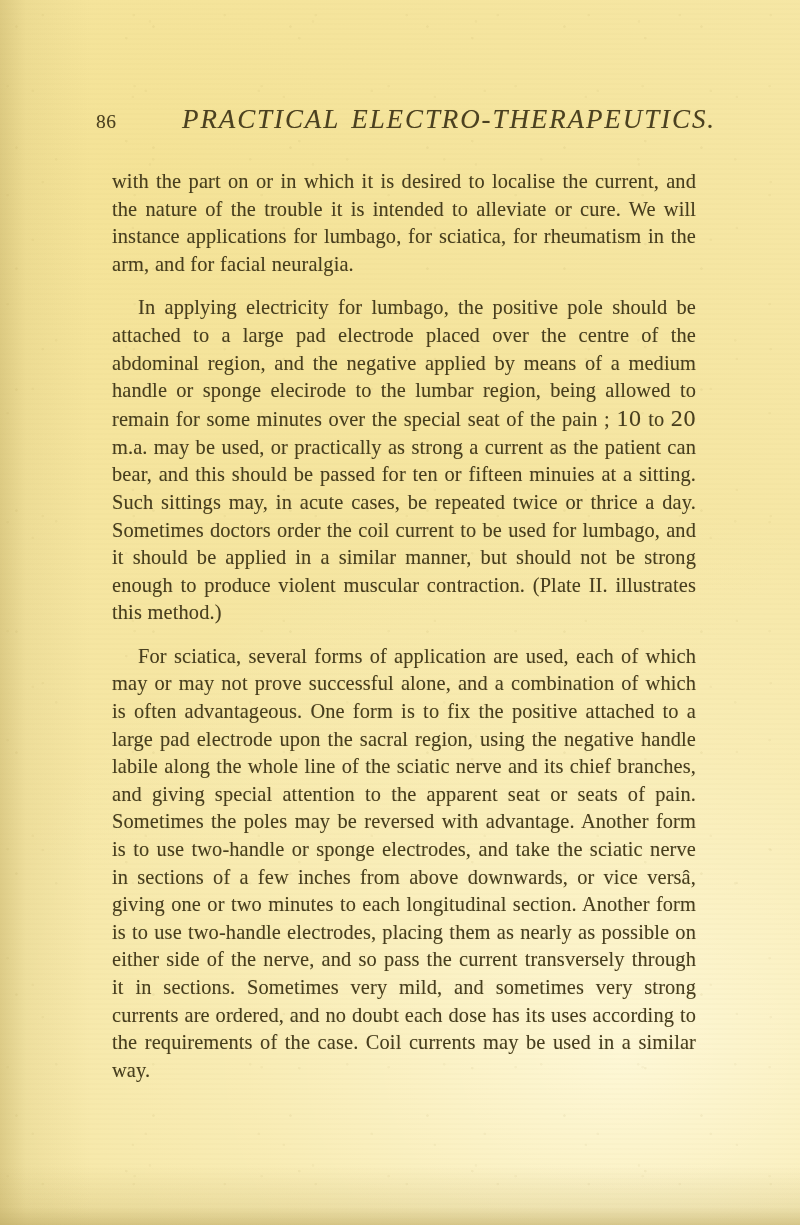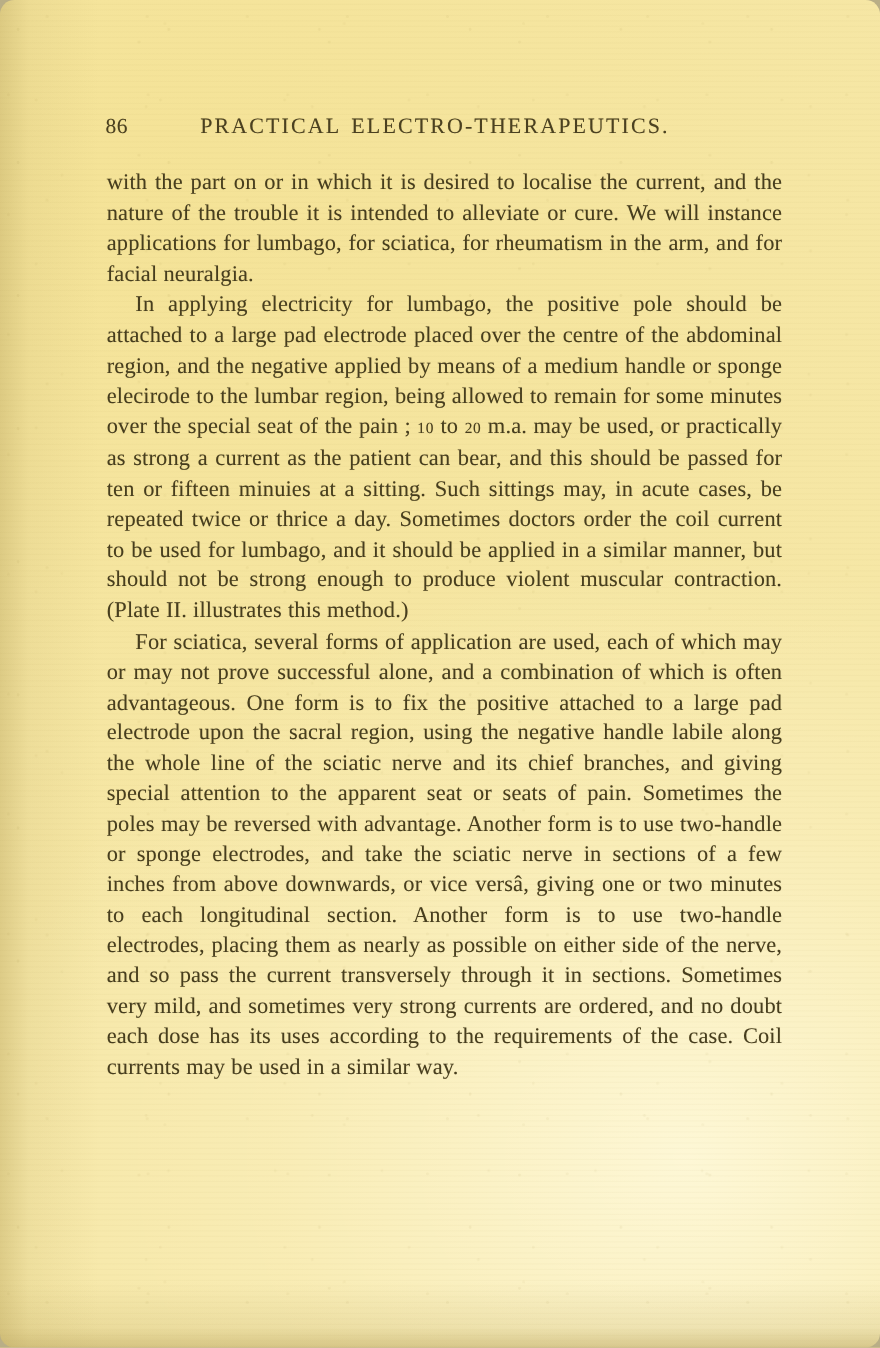--- a/index.html
+++ b/index.html
@@ -17,21 +17,20 @@
       
       linear-gradient(to top, rgba(186,166,96,0.55) 0px, rgba(186,166,96,0.20) 18px, rgba(186,166,96,0.0) 60px),
       
       linear-gradient(to right, rgba(196,176,104,0.50) 0px, rgba(196,176,104,0.16) 26px, rgba(196,176,104,0.0) 90px),
       
       radial-gradient(ellipse 900px 760px at 78% 86%, rgba(255,250,222,0.85) 0%, rgba(255,248,214,0.30) 42%, rgba(255,248,214,0.0) 72%),
       radial-gradient(ellipse 1000px 900px at 18% 14%, rgba(243,223,138,0.55) 0%, rgba(243,223,138,0.12) 55%, rgba(243,223,138,0.0) 78%),
       #f6e7a6;
     font-family: "Liberation Serif", "DejaVu Serif", serif;
     color: #453c1d;
-    border-radius: 13px;
   }
 
   
   .grain {
     position: absolute;
     inset: 0;
     pointer-events: none;
     opacity: 0.5;
     background-image:
       radial-gradient(circle at 12% 22%, rgba(150,128,58,0.16) 0 1px, transparent 1.6px),
@@ -80,55 +79,56 @@
 
   .folio {
     font-size: 19.5px;
     letter-spacing: 0.4px;
     font-style: normal;
     width: 86px;
     flex: none;
   }
 
   .head-title {
-    font-size: 20px;
+    font-style: italic;
+    font-size: 27px;
     letter-spacing: 1.9px;
     word-spacing: 3px;
     white-space: nowrap;
   }
 
   .body {
     position: absolute;
     left: 0;
     top: 152px;
     width: 616px;
   }
 
   p.para {
-    margin: 1px;
+    margin: 16px;
     text-align: justify;
     text-align-last: left;
     font-size: 20.4px;
     line-height: 27.6px;
     letter-spacing: 0.12px;
     word-spacing: 0.4px;
     text-indent: 26px;
     color: #463d1e;
     hyphens: manual;
   }
 
   p.para.first {
     text-indent: 0;
   }
 
   .it { }
 
   
   .osf {
-    font-size: 14px;
+    font-size: 24px;
     letter-spacing: 0.6px;
     vertical-align: 0.4px;
   }
 
   
   .body, .running-head {
     text-shadow: 0 0 0.7px rgba(90,72,24,0.30);
   }
 </style>
 </head>

